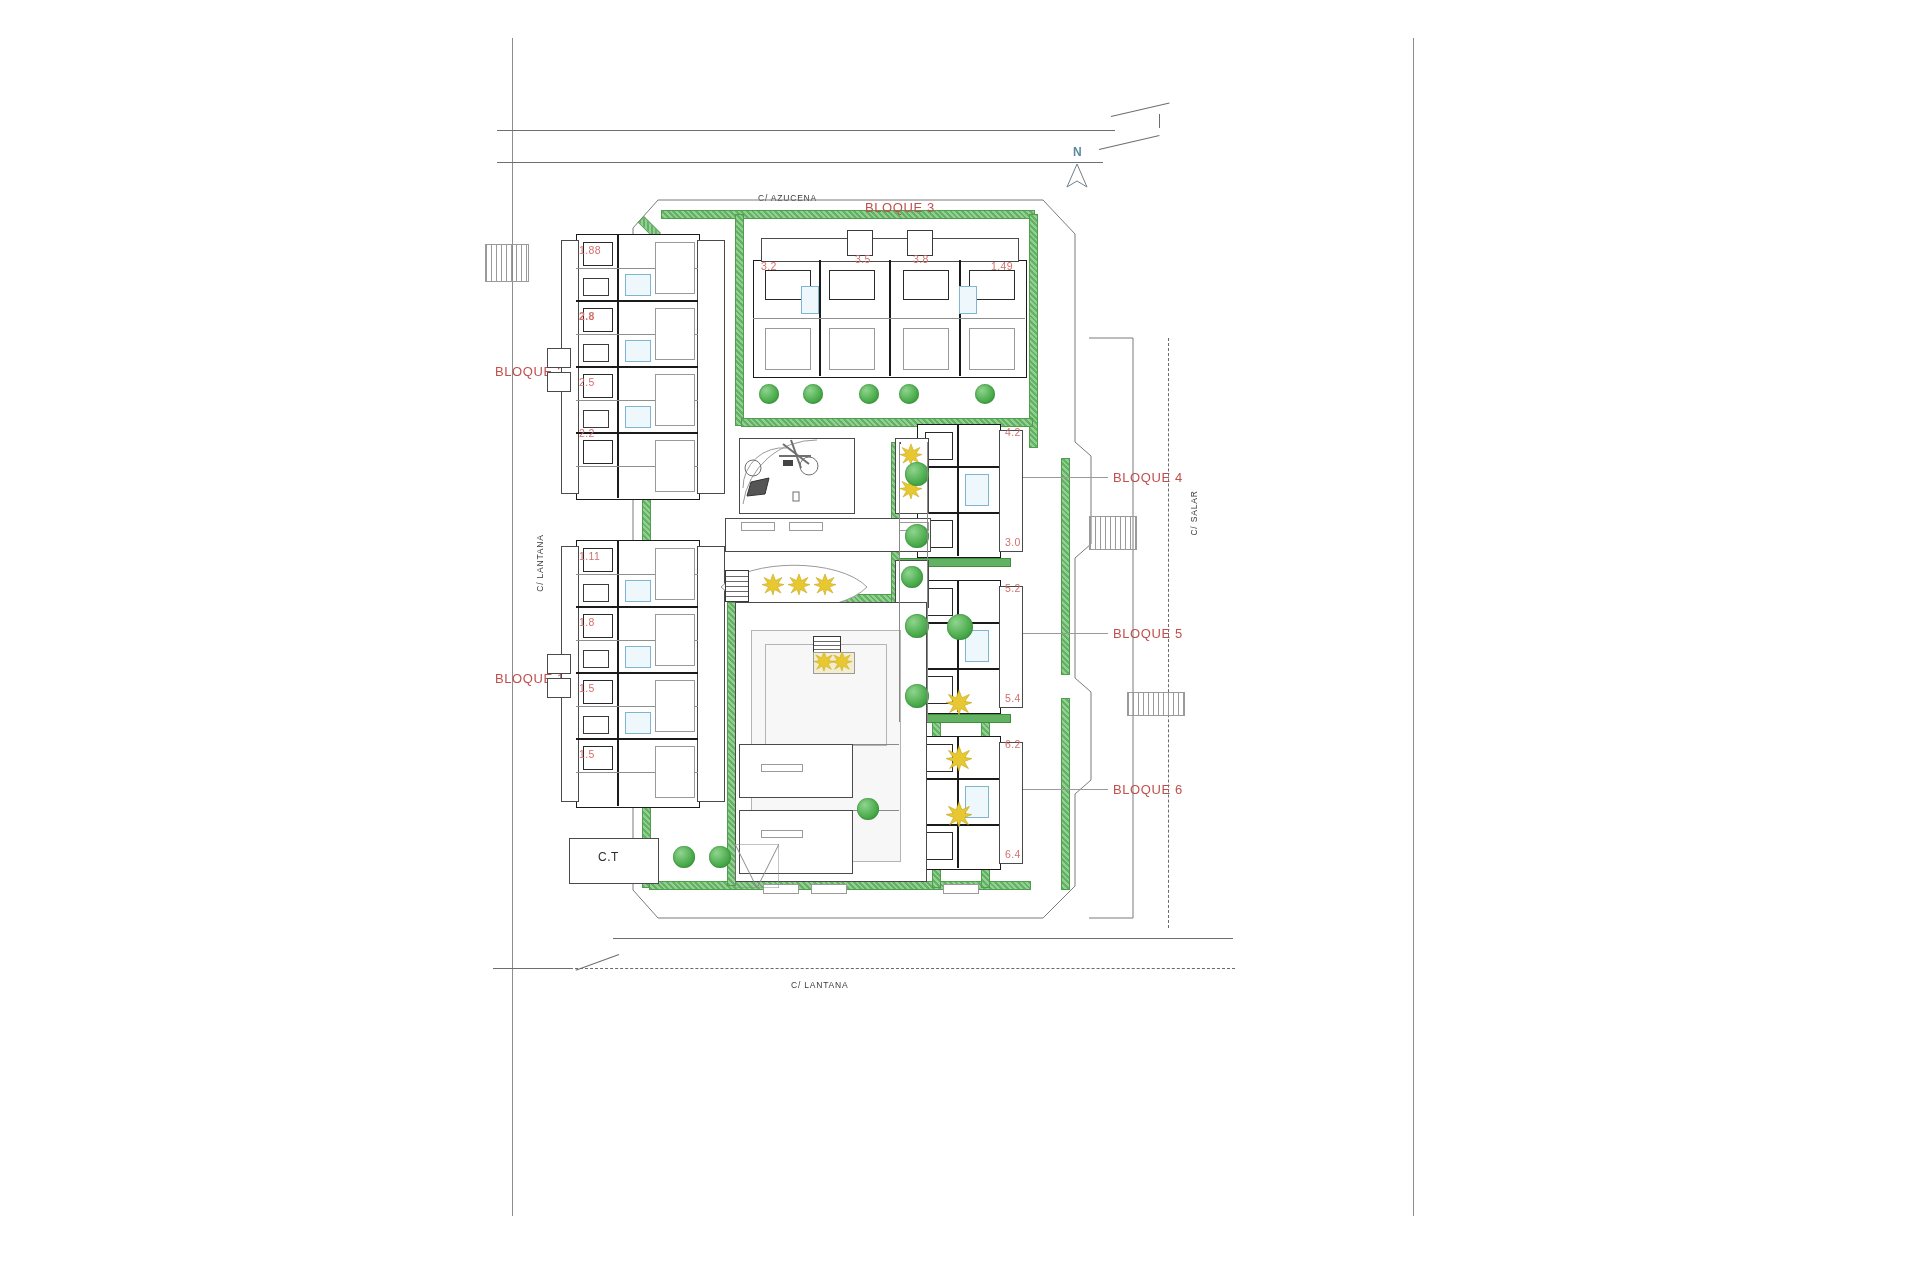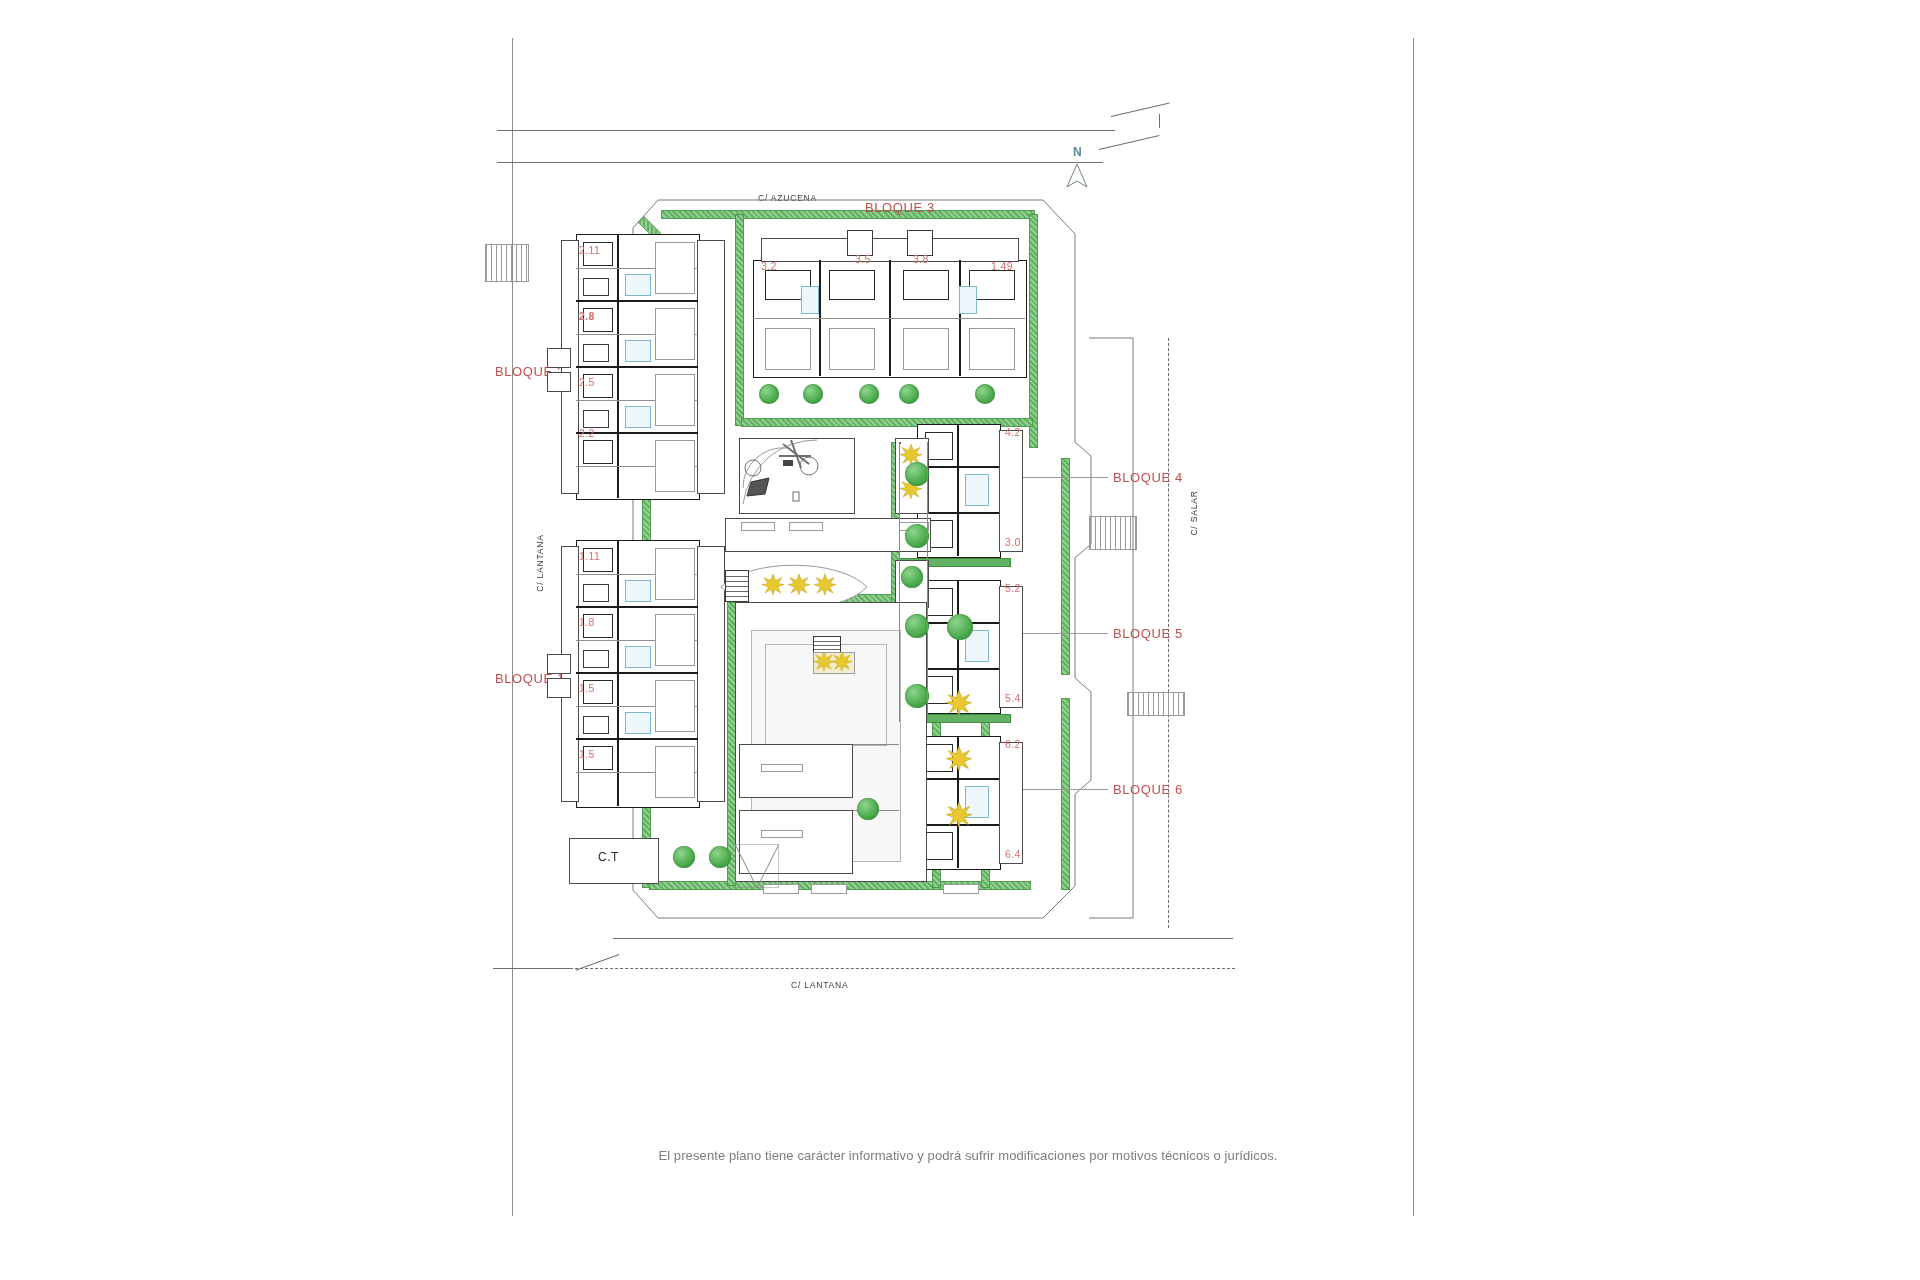--- a/index.html
+++ b/index.html
@@ -129,21 +129,21 @@
     <div class="bath" style="left:112px;top:302px;width:24px;height:20px;"></div>
     <div class="bath" style="left:112px;top:368px;width:24px;height:20px;"></div>
     <div class="room-l" style="left:142px;top:204px;width:38px;height:50px;"></div>
     <div class="room-l" style="left:142px;top:270px;width:38px;height:50px;"></div>
     <div class="room-l" style="left:142px;top:336px;width:38px;height:50px;"></div>
     <div class="room-l" style="left:142px;top:402px;width:38px;height:50px;"></div>
     <div class="stair" style="left:70px;top:240px;width:24px;height:16px;"></div>
     <div class="stair" style="left:70px;top:306px;width:24px;height:16px;"></div>
     <div class="stair" style="left:70px;top:372px;width:24px;height:16px;"></div>
 
-    <div class="lbl unit-label" style="left:66px;top:206px;">2.11</div>
+    <div class="lbl unit-label" style="left:66px;top:206px;">1.88</div>
     <div class="lbl unit-label" style="left:66px;top:272px;font-weight:bold;">2.8</div>
     <div class="lbl unit-label" style="left:66px;top:338px;">2.5</div>
     <div class="lbl unit-label" style="left:66px;top:389px;">2.2</div>
 
     <div class="lbl blk-label" style="left:-18px;top:633px;">BLOQUE 1</div>
     <div class="leader" style="left:68px;top:640px;width:112px;"></div>
 
     <div class="bld" style="left:63px;top:502px;width:122px;height:266px;"></div>
     <div class="bld-thin" style="left:48px;top:508px;width:16px;height:254px;"></div>
     <div class="bld-thin" style="left:184px;top:508px;width:26px;height:254px;"></div>
@@ -395,16 +395,15 @@
 
     <div class="lbl street-label" style="left:658px;top:470px;transform:rotate(-90deg);transform-origin:center;">C/ SALAR</div>
 
     <div class="lbl street-label" style="left:278px;top:942px;">C/ LANTANA</div>
 
     <div class="road-line" style="left:100px;top:900px;width:620px;"></div>
     <div class="road-line" style="left:60px;top:916px;width:46px;transform:rotate(-20deg);transform-origin:right center;"></div>
     <div class="hline-d" style="left:62px;top:930px;width:660px;"></div>
     <div class="road-line" style="left:-20px;top:930px;width:80px;"></div>
 
-    <div class="caption" style="left:40px;top:1110px;width:830px;text-align:center;">El presente plano tiene carácter informativo y podrá sufrir modificaciones por motivos técnicos o jurídicos.</div>
 
   </div>
 </div>
 
 </body></html>

